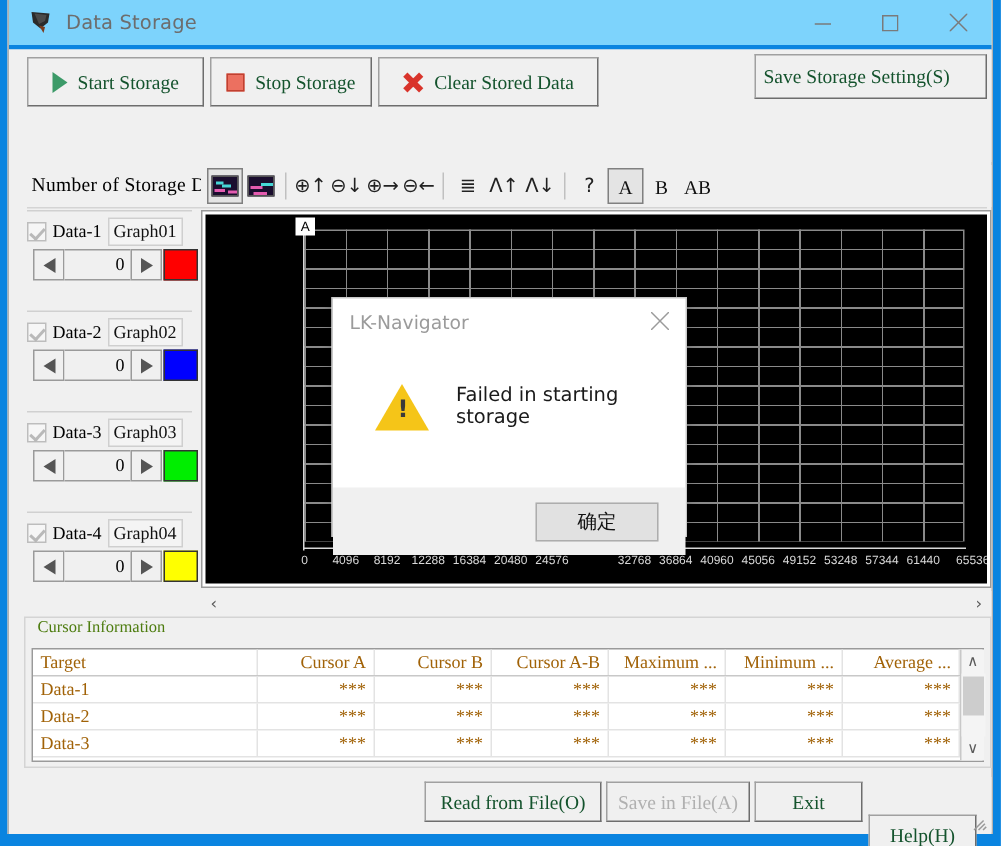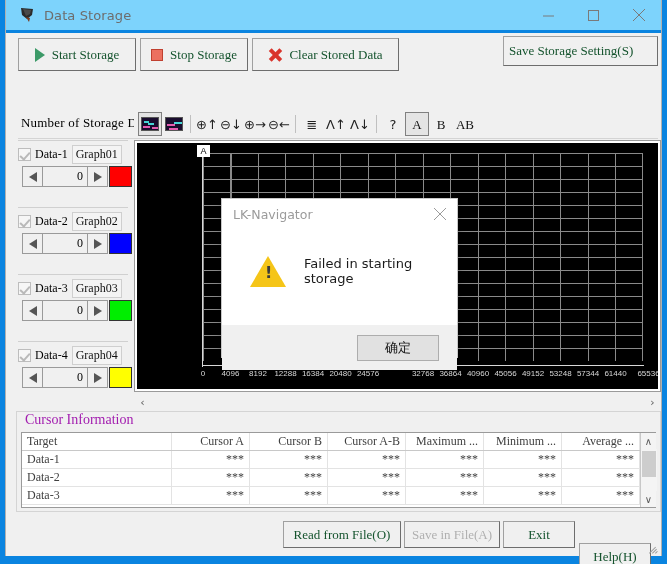--- a/index.html
+++ b/index.html
@@ -319,36 +319,36 @@
     position: absolute; left: 10px; top: 411px;
     width: 645px; height: 101px;
     border: 1px solid #d4d4d4;
     background: #f0f0f0;
   }
   .cursorbox-legend {
     position: absolute; left: 16px; top: 412px;
     background: #f0f0f0;
     padding: 0 3px;
     font-family: "Liberation Serif", serif;
-    font-size: 14px;
-    color: #a21caf;
+    font-size: 11px;
+    color: #4d7c0f;
   }
   .table {
     position: absolute; left: 15px; top: 432px;
     width: 635px; height: 76px;
     background: #ffffff;
     border: 1px solid #9a9a9a;
     display: flex;
   }
   .tbl-main { flex: 1; }
   .tbl-row { display: flex; height: 18px; border-bottom: 1px solid #e3e3e3; }
   .tbl-row.header { border-bottom: 1px solid #c8c8c8; }
   .tcell {
     font-family: "Liberation Serif", serif;
-    font-size: 12px; color: #404040;
+    font-size: 12px; color: #a16207;
     display: flex; align-items: center;
     padding: 0 5px;
     border-right: 1px solid #e3e3e3;
     overflow: hidden; white-space: nowrap;
   }
   .tcell.target { width: 150px; justify-content: flex-start; }
   .tcell.num { width: 78px; justify-content: flex-end; }
   .tbl-vscroll {
     width: 16px;
     background: #f4f4f4;

